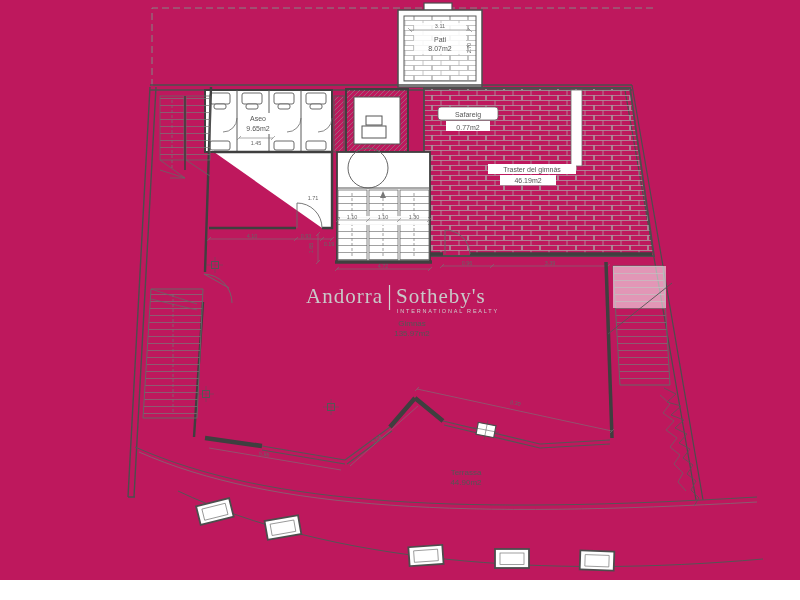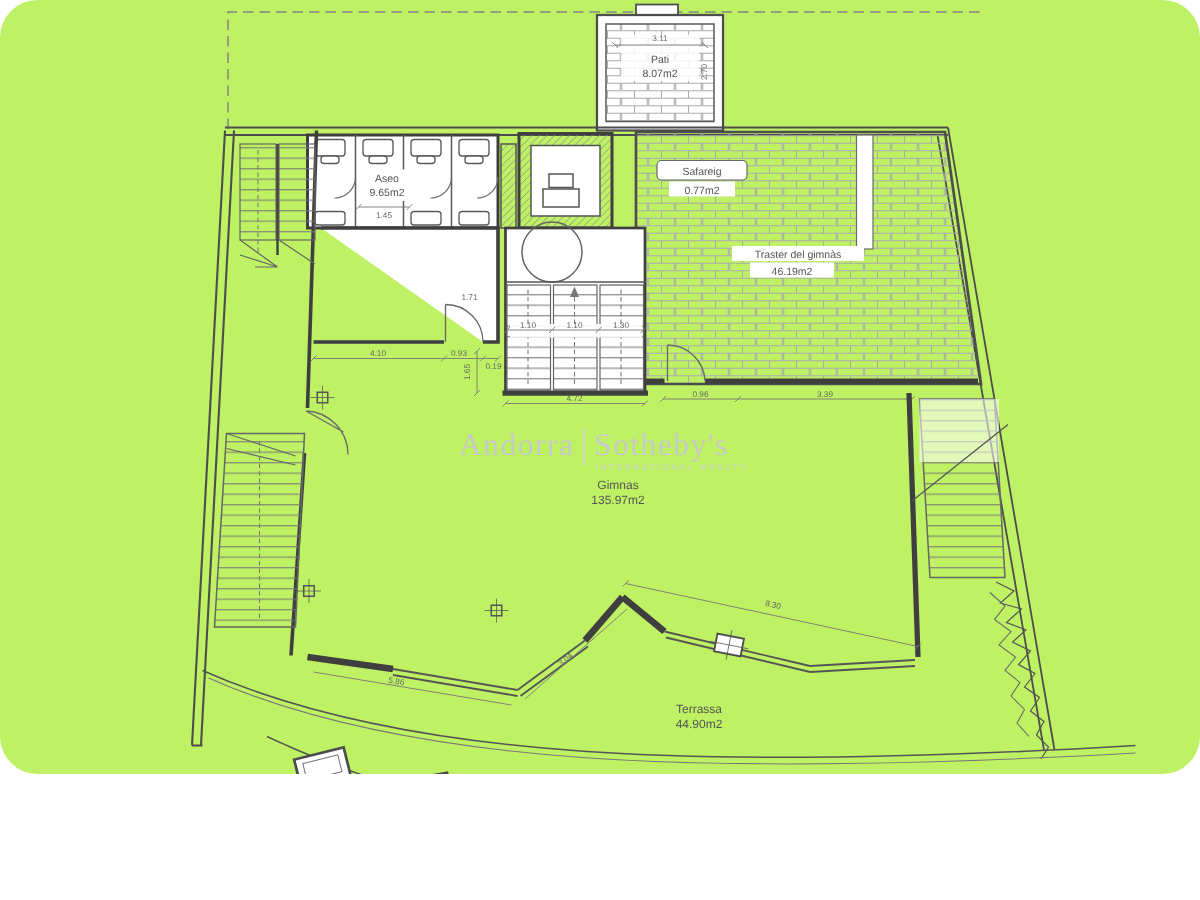--- a/index.html
+++ b/index.html
@@ -1,17 +1,17 @@
 <!DOCTYPE html>
 <html><head>
 <meta charset="utf-8">
 <style>
   html,body{margin:0;padding:0;background:#fff;}
-  .page{position:relative;width:800px;height:516px;background:#bef264;overflow:hidden;
-        font-family:"Liberation Sans", sans-serif;border-radius:25px;}
+  .page{position:relative;width:800px;height:580px;background:#be185d;overflow:hidden;
+        font-family:"Liberation Sans", sans-serif;}
   svg{position:absolute;left:0;top:0;}
   text{fill:#5a5a5a;}
   .dim{font-size:5.5px;fill:#666;}
   .room{font-size:8px;fill:#555;}
   .small-room{font-size:7px;fill:#555;}
   .wm-main{font-family:"Liberation Serif", serif;font-size:21px;fill:#c9c9c9;letter-spacing:1px;}
   .wm-sub{font-size:5.5px;fill:#cfcfcf;letter-spacing:1.8px;}
 </style>
 </head>
 <body>

